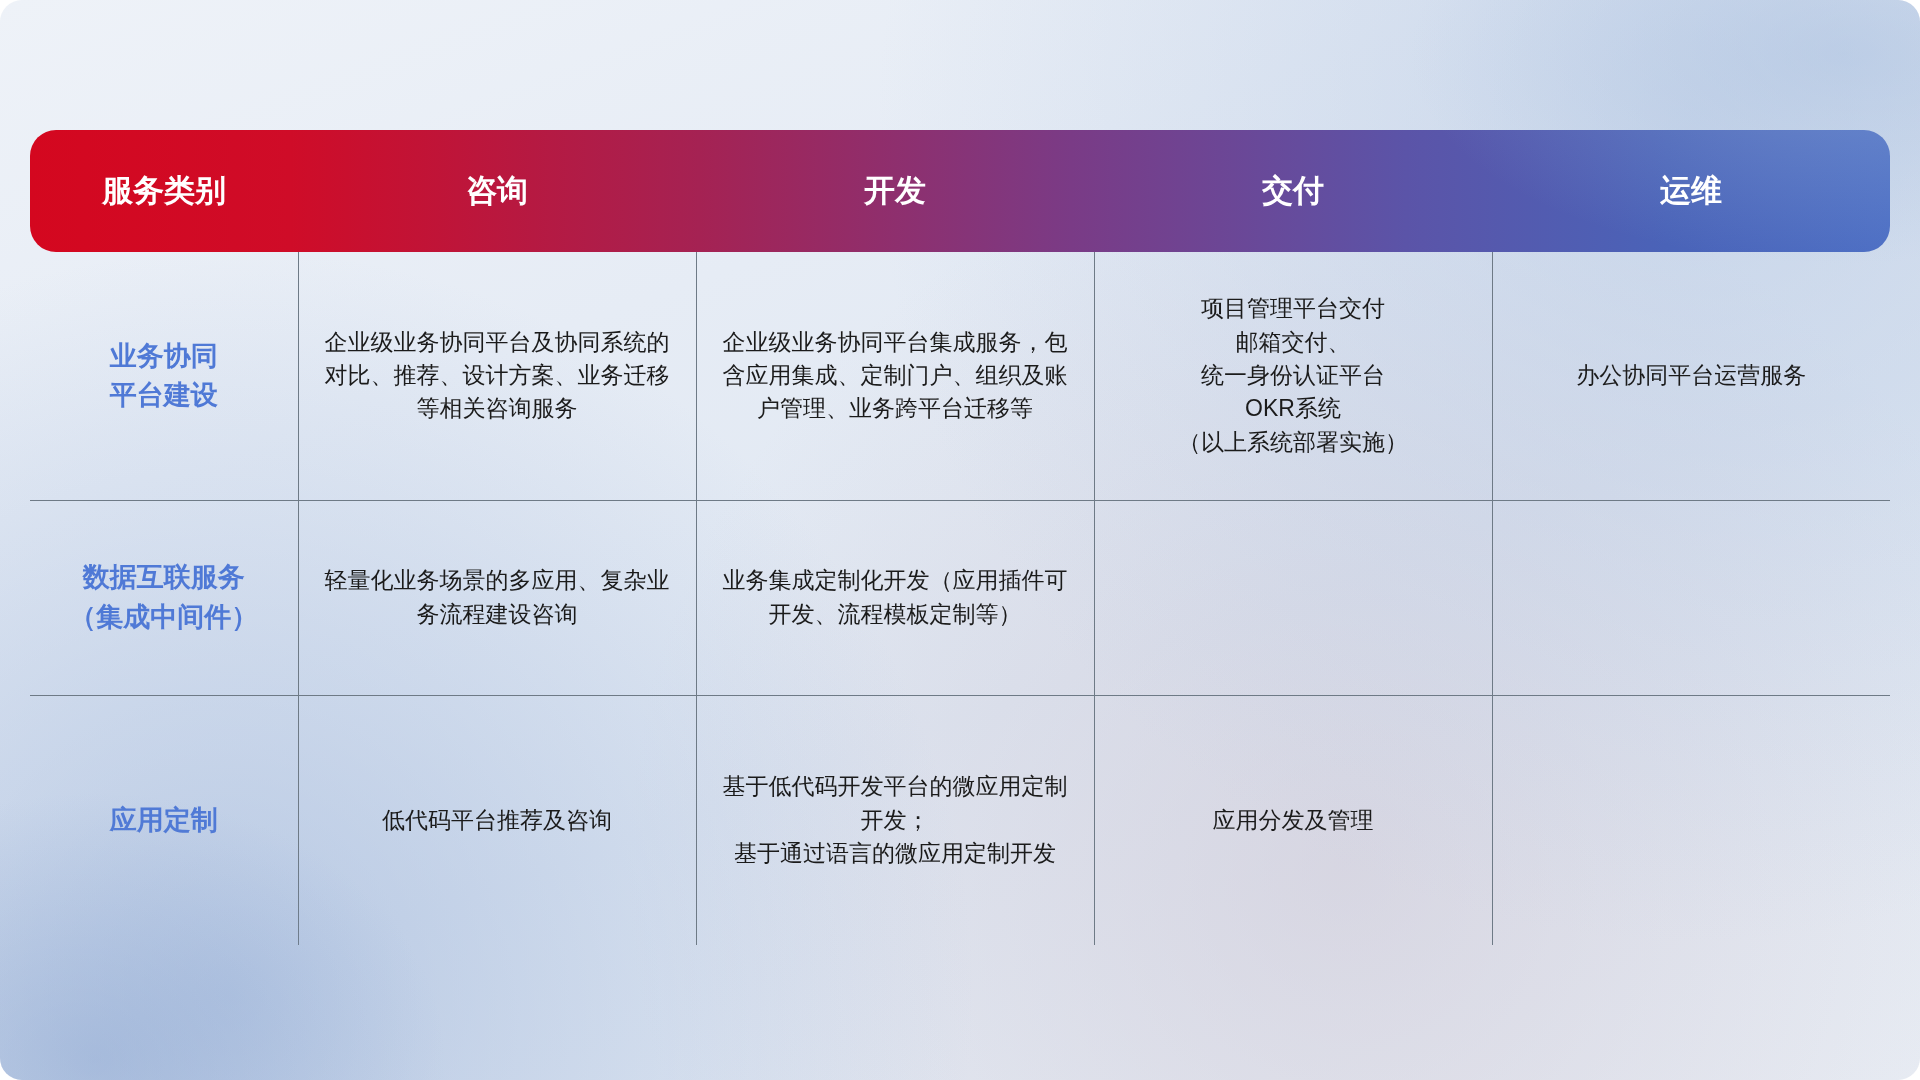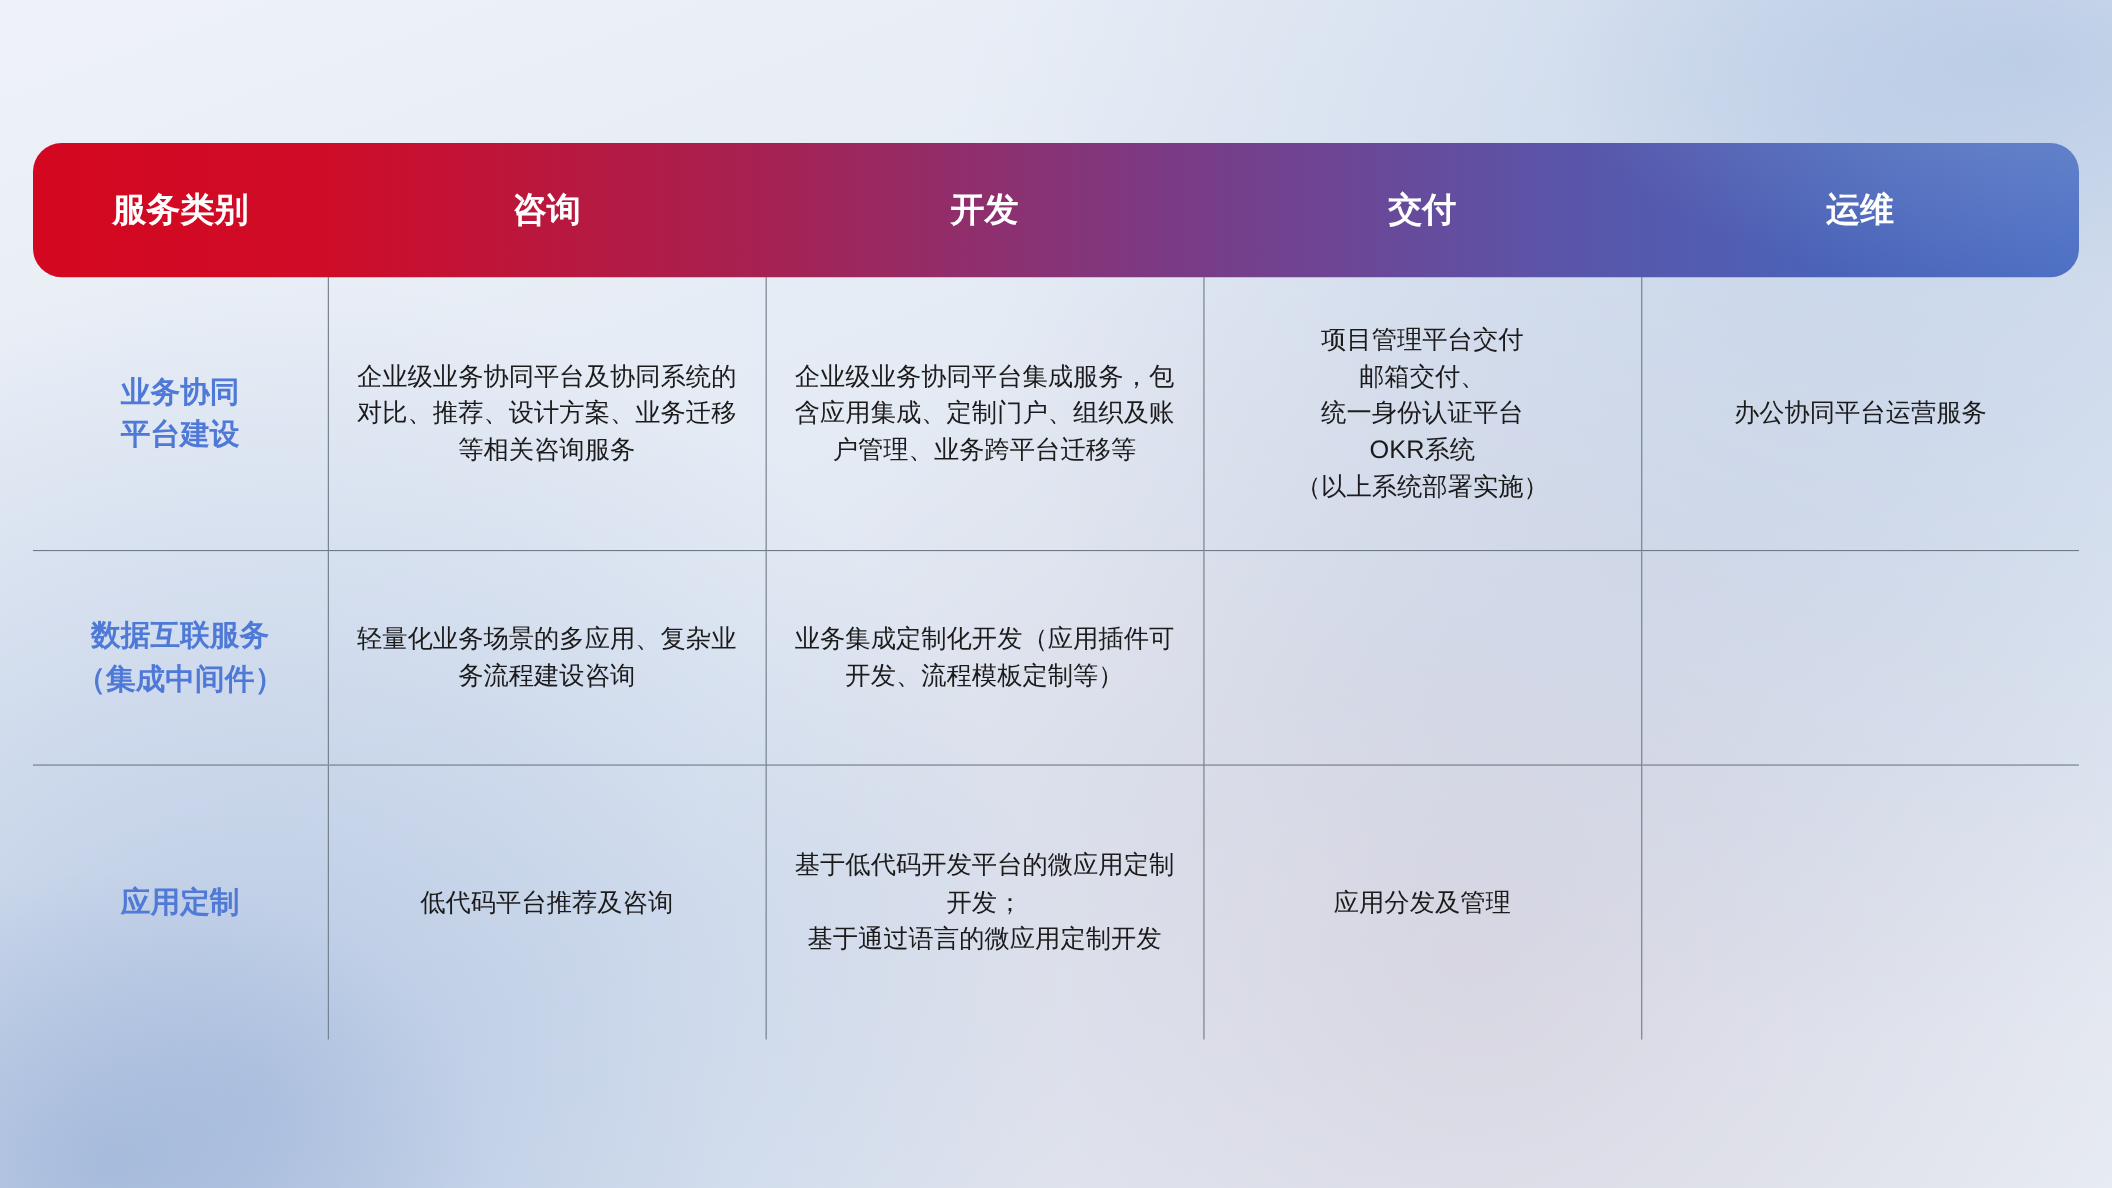--- a/index.html
+++ b/index.html
@@ -14,20 +14,21 @@
   #page {
     position: relative;
     width: 1920px;
     height: 1080px;
     background:
       radial-gradient(circle at 12% 92%, rgba(150,175,215,0.55) 0%, rgba(150,175,215,0) 38%),
       radial-gradient(circle at 88% 12%, rgba(175,195,225,0.50) 0%, rgba(175,195,225,0) 42%),
       radial-gradient(circle at 70% 80%, rgba(200,190,205,0.45) 0%, rgba(200,190,205,0) 45%),
       linear-gradient(160deg, #eef2f8 0%, #e6ecf5 30%, #dfe7f2 60%, #e9eef5 100%);
     overflow: hidden;
+    border-radius: 22px;
   }
 
   #page::after {
     content: "";
     position: absolute;
     left: 0; top: 0; right: 0; bottom: 0;
     background:
       radial-gradient(ellipse 500px 380px at 5% 98%, rgba(120,150,200,0.35), rgba(120,150,200,0) 70%),
       radial-gradient(ellipse 620px 300px at 96% 5%, rgba(160,185,220,0.40), rgba(160,185,220,0) 70%);
     pointer-events: none;

